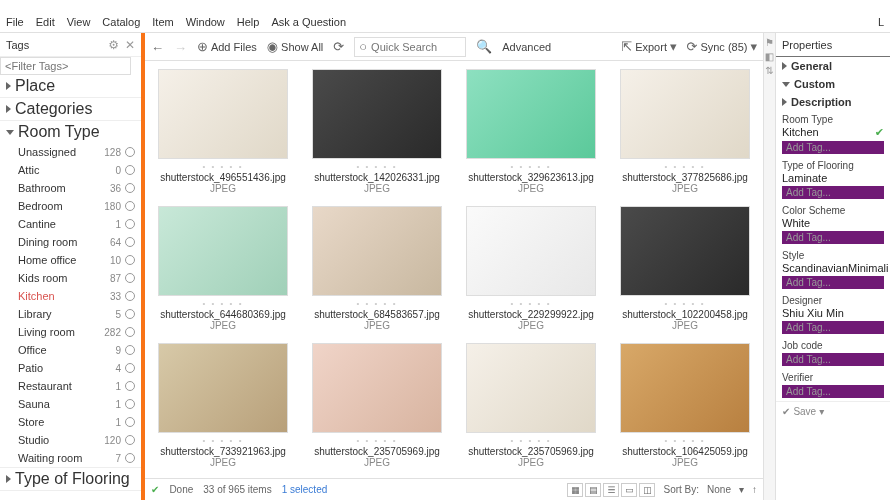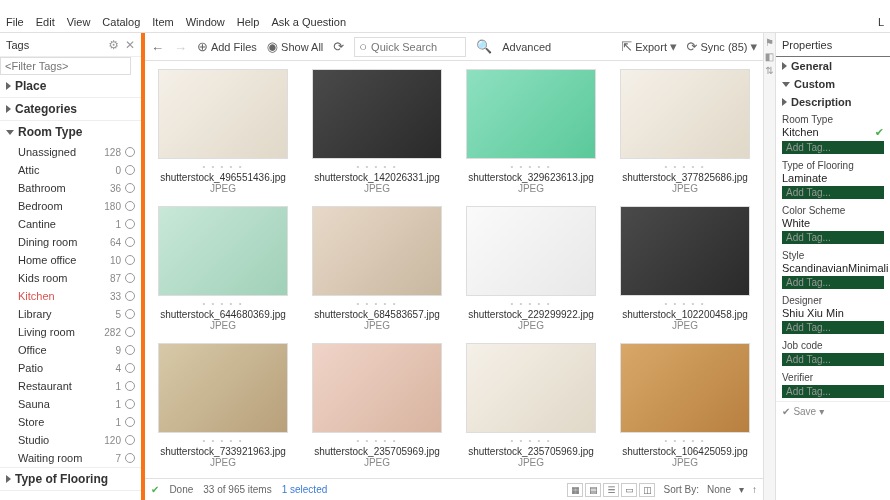--- a/index.html
+++ b/index.html
@@ -11,21 +11,21 @@
 .sidebar { width: 145px; border-right: 4px solid #f97316; display: flex; flex-direction: column; overflow: hidden; }
 .sidebar-head { display: flex; align-items: center; height: 24px; padding: 0 6px; border-bottom: 1px solid #eee; }
 .sidebar-head .title { flex: 1; font-size: 11px; }
 .sidebar-head .ico { color: #999; margin-left: 6px; cursor: pointer; font-size: 12px; }
 .filter-input { width: calc(100% - 10px); padding: 2px 4px; font-size: 11px; color: #999; border: 1px solid #ddd; }
 .section { border-bottom: 1px solid #eee; }
 .section-head { display: flex; align-items: center; height: 22px; padding: 0 6px; cursor: pointer; }
 .caret { display: inline-block; width: 0; height: 0; margin-right: 4px; }
 .caret.right { border-top: 4px solid transparent; border-bottom: 4px solid transparent; border-left: 5px solid #666; }
 .caret.down { border-left: 4px solid transparent; border-right: 4px solid transparent; border-top: 5px solid #666; }
-.section-head .lbl { font-weight: bold; font-size: 12px; }
+.section-head .lbl { font-weight: normal; font-size: 16px; }
 .tag-list { overflow-y: auto; }
 .tag-row { display: flex; align-items: center; height: 18px; padding: 0 6px 0 18px; cursor: pointer; }
 .tag-row .name { flex: 1; font-size: 11px; }
 .tag-row.selected .name { color: #d9534f; }
 .tag-row .count { color: #888; font-size: 10px; margin-right: 4px; }
 .tag-row .radio { width: 10px; height: 10px; border: 1px solid #999; border-radius: 50%; }
 .center { flex: 1; display: flex; flex-direction: column; overflow: hidden; }
 .toolbar { display: flex; align-items: center; height: 28px; border-bottom: 1px solid #e0e0e0; padding: 0 6px; gap: 10px; }
 .tbtn { display: flex; align-items: center; gap: 3px; cursor: pointer; font-size: 11px; color: #444; }
 .tb-icon { color: #666; font-size: 13px; }
@@ -51,21 +51,21 @@
 .statusbar .right { margin-left: auto; display: flex; align-items: center; gap: 8px; }
 .view-icons { display: flex; gap: 2px; }
 .vi { width: 16px; height: 14px; border: 1px solid #ccc; cursor: pointer; display: flex; align-items: center; justify-content: center; font-size: 9px; }
 .props { width: 115px; border-left: 1px solid #e0e0e0; display: flex; flex-direction: column; overflow-y: auto; }
 .props-head { height: 24px; display: flex; align-items: center; padding: 0 6px; border-bottom: 1px solid #737373; font-size: 11px; }
 .psec { display: flex; align-items: center; padding: 3px 6px; cursor: pointer; }
 .psec .lbl { font-weight: bold; font-size: 11px; }
 .pfield { padding: 3px 6px; }
 .pfield .flabel { font-size: 10px; color: #444; }
 .pfield .fval { font-size: 11px; color: #222; margin-top: 1px; display: flex; justify-content: space-between; }
-.addtag { background: #14532d; color: #999; font-size: 10px; padding: 1px 4px; margin-top: 2px; cursor: text; }
+.addtag { background: #701a75; color: #999; font-size: 10px; padding: 1px 4px; margin-top: 2px; cursor: text; }
 .scroll-ind { width: 12px; border-left: 1px solid #e0e0e0; background: #f5f5f5; display: flex; flex-direction: column; align-items: center; padding-top: 4px; gap: 3px; }
 .scroll-ind span { color: #999; font-size: 10px; cursor: pointer; }
 </style>
 </head>
 <body>
 
 <div class="menubar">
   <span class="menu-item">File</span>
   <span class="menu-item">Edit</span>
   <span class="menu-item">View</span>

